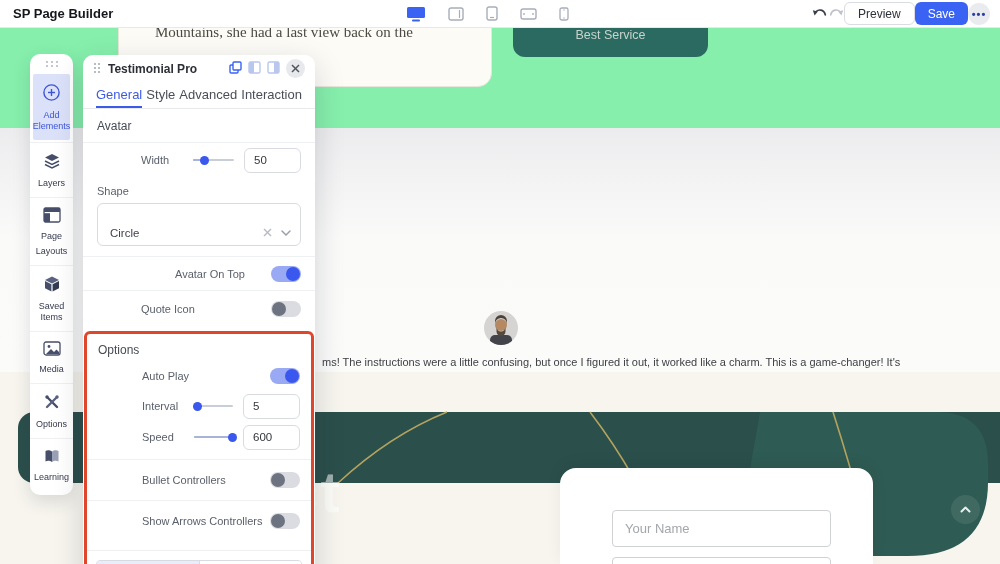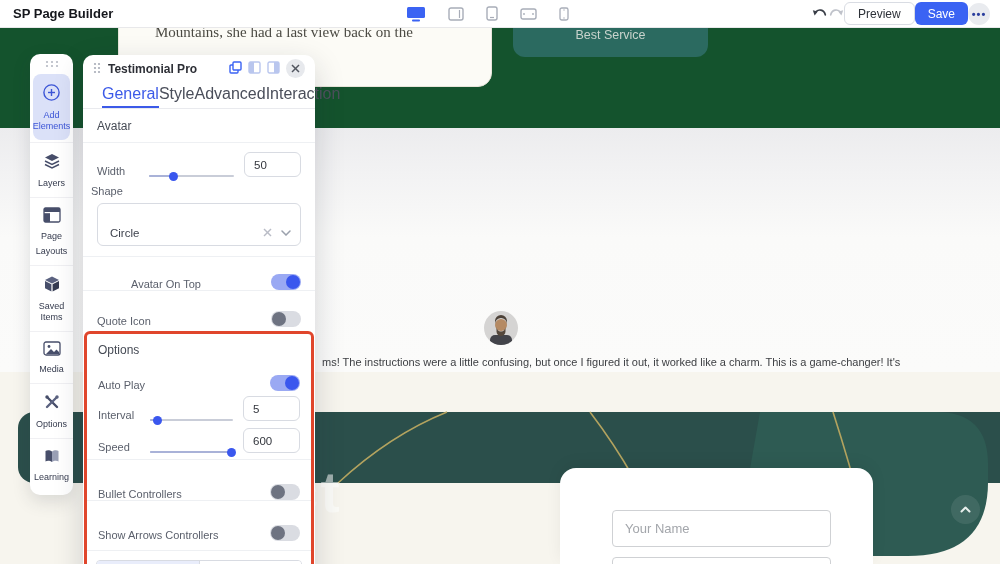--- a/index.html
+++ b/index.html
@@ -1,20 +1,20 @@
 <!DOCTYPE html>
 <html><head>
 <meta charset="utf-8">
 <style>
   html,body{margin:0;padding:0;background:#e9e9e9;}
   .stage{position:relative;width:1000px;height:564px;overflow:hidden;background:#faf8f2;
          font-family:"Liberation Sans",sans-serif;-webkit-font-smoothing:antialiased;}
 
   
-  .sec-hero{position:absolute;left:0;top:0;width:1000px;height:156px;background:#14532d;}
+  .sec-hero{position:absolute;left:0;top:0;width:1000px;height:156px;background:#86efac;}
   .sec-mid{position:absolute;left:0;top:128px;width:1000px;height:244px;
            background:linear-gradient(180deg,#ececee 0%,#f2f2f3 18%,#fafaf9 45%,#fbfbfa 100%);}
   .sec-contact{position:absolute;left:0;top:372px;width:1000px;height:192px;background:#f7f5ee;}
 
   .hero-card{position:absolute;left:118px;top:-22px;width:372px;height:107px;background:#fcfbf6;
              border:1px solid #e8e5da;border-radius:14px;}
   .hero-text{position:absolute;left:36px;top:38px;font-family:"Liberation Serif","DejaVu Serif",serif;
              font-size:15px;line-height:30px;color:#4b4a43;}
   .badge{position:absolute;left:513px;top:6px;width:195px;height:51px;background:#2b6a60;
          border-radius:12px;text-align:center;}
@@ -59,38 +59,38 @@
   .btn-more{width:22px;height:22px;border-radius:50%;background:#e9ebef;display:flex;align-items:center;
             justify-content:center;color:#2b3f9e;font-weight:bold;font-size:11px;letter-spacing:1px;cursor:pointer;}
 
   
   .sidebar{position:absolute;left:30px;top:54px;width:43px;background:#fff;border-radius:10px;
            box-shadow:0 6px 18px rgba(40,44,63,0.15);z-index:20;padding-bottom:4px;}
   .sb-drag{display:flex;justify-content:center;padding:6px 0 4px;}
   .sb-item{display:flex;flex-direction:column;align-items:center;padding:9px 0 8px;border-top:1px solid #f0f0f3;
            color:#474e6a;cursor:pointer;}
   .sb-item .lbl{font-size:9px;color:#353b4e;margin-top:4px;line-height:11px;text-align:center;}
-  .sb-item.active{margin:2px 3px 2px;background:#dbe1f8;border-radius:8px;border-top:none;color:#3c55d6;}
+  .sb-item.active{margin:2px 3px 2px;background:#dbe1f8;border-radius:2px;border-top:none;color:#3c55d6;}
   .sb-item.active .lbl{color:#3c55d6;}
 
   
   .panel{position:absolute;left:83px;top:55px;width:232px;background:#fff;border-radius:10px;
          box-shadow:0 10px 30px rgba(30,34,50,0.18);z-index:30;}
   .p-header{height:27px;display:flex;align-items:center;padding:0 10px;gap:7px;}
   .p-title{flex:1;font-size:12px;font-weight:bold;color:#2d2f36;}
   .p-hicons{display:flex;align-items:center;gap:6px;}
   .p-close{width:19px;height:19px;border-radius:50%;background:#e7e9ed;display:flex;align-items:center;
            justify-content:center;cursor:pointer;}
   .p-tabs{height:26px;display:flex;justify-content:space-between;align-items:stretch;
-          border-bottom:1px solid #e9eaee;padding:0 19px;font-size:16px;color:#4a4e5a;}
+          border-bottom:1px solid #e9eaee;padding:0 13px;font-size:13px;color:#4a4e5a;}
   .p-tab{display:flex;align-items:center;cursor:pointer;border-bottom:2px solid transparent;}
   .p-tab.active{color:#3c5ae8;border-bottom-color:#3c5ae8;}
 
   .p-heading{padding:10px 14px 9px;font-size:12px;color:#464b55;border-bottom:1px solid #eef0f3;}
-  .row{display:flex;align-items:flex-end;padding:0 14px;}
+  .row{display:flex;align-items:center;padding:0 14px;margin-left:44px;}
   .row .lbl{font-size:11px;color:#5b606c;}
   .row .lbl.w{width:52px;flex:none;}
   .row .grow{flex:1;}
   .slider{flex:1;height:2px;background:#c9cdd8;border-radius:2px;position:relative;margin-right:10px;cursor:pointer;}
   .slider .fill{position:absolute;left:0;top:0;height:2px;background:#a9b2d8;border-radius:2px;}
   .slider .thumb{position:absolute;top:-3.5px;width:9px;height:9px;border-radius:50%;background:#3a57ee;
                  transform:translateX(-4px);}
   .num-input{width:46px;height:23px;border:1px solid #d8dbe2;border-radius:6px;font-size:11.5px;color:#33363d;
              padding:0 0 0 9px;font-family:"Liberation Sans",sans-serif;outline:none;flex:none;}
   .select{margin:4px 14px 10px;height:25px;border:1px solid #d8dbe2;border-radius:6px;display:flex;
@@ -106,21 +106,21 @@
   .red-box{margin:4px 1px 3px;border:3px solid #e0462c;border-radius:6px;padding-bottom:9px;}
   .red-box .p-heading{border-bottom:none;padding:9px 11px 4px;}
   .red-box .row{padding:0 11px;}
   .seg-wrap{border-top:1px solid #eef0f3;margin-top:9px;padding:9px 9px 0;}
   .seg{display:flex;height:22px;border:1px solid #d8dbe2;border-radius:4px;overflow:hidden;font-size:10.5px;}
   .seg .cell{flex:1;display:flex;align-items:center;justify-content:center;cursor:pointer;}
   .seg .cell.active{background:#e9edfb;color:#3b57e0;border-right:1px solid #d8dbe2;}
   .seg .cell.idle{background:#fff;color:#7c818d;}
 
   .h33{height:33px;padding-left:48px;} .h34{height:34px;} .h36{height:36px;} .h30{height:30px;} .h32{height:32px;} .h40{height:40px;}
-  .shape-lbl{padding:8px 8px 2px;font-size:11px;color:#5b606c;}
+  .shape-lbl{padding:8px 14px 2px;font-size:11px;color:#5b606c;}
 </style>
 </head>
 <body>
 
 <div class="stage">
 
   <div class="sec-hero">
     <div class="hero-card">
       <div class="hero-text">
         <div>Mountains, she had a last view back on the</div>

